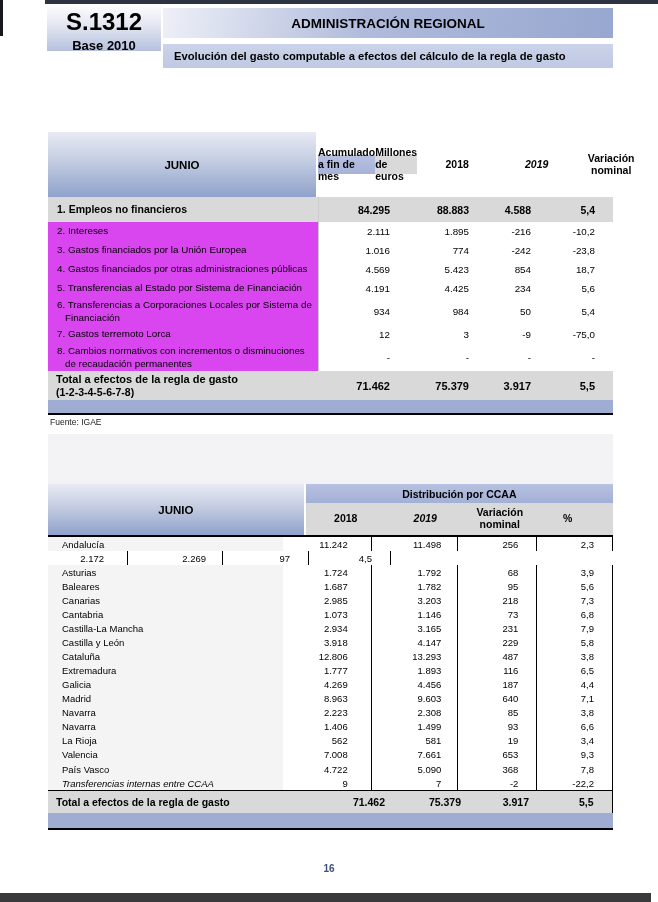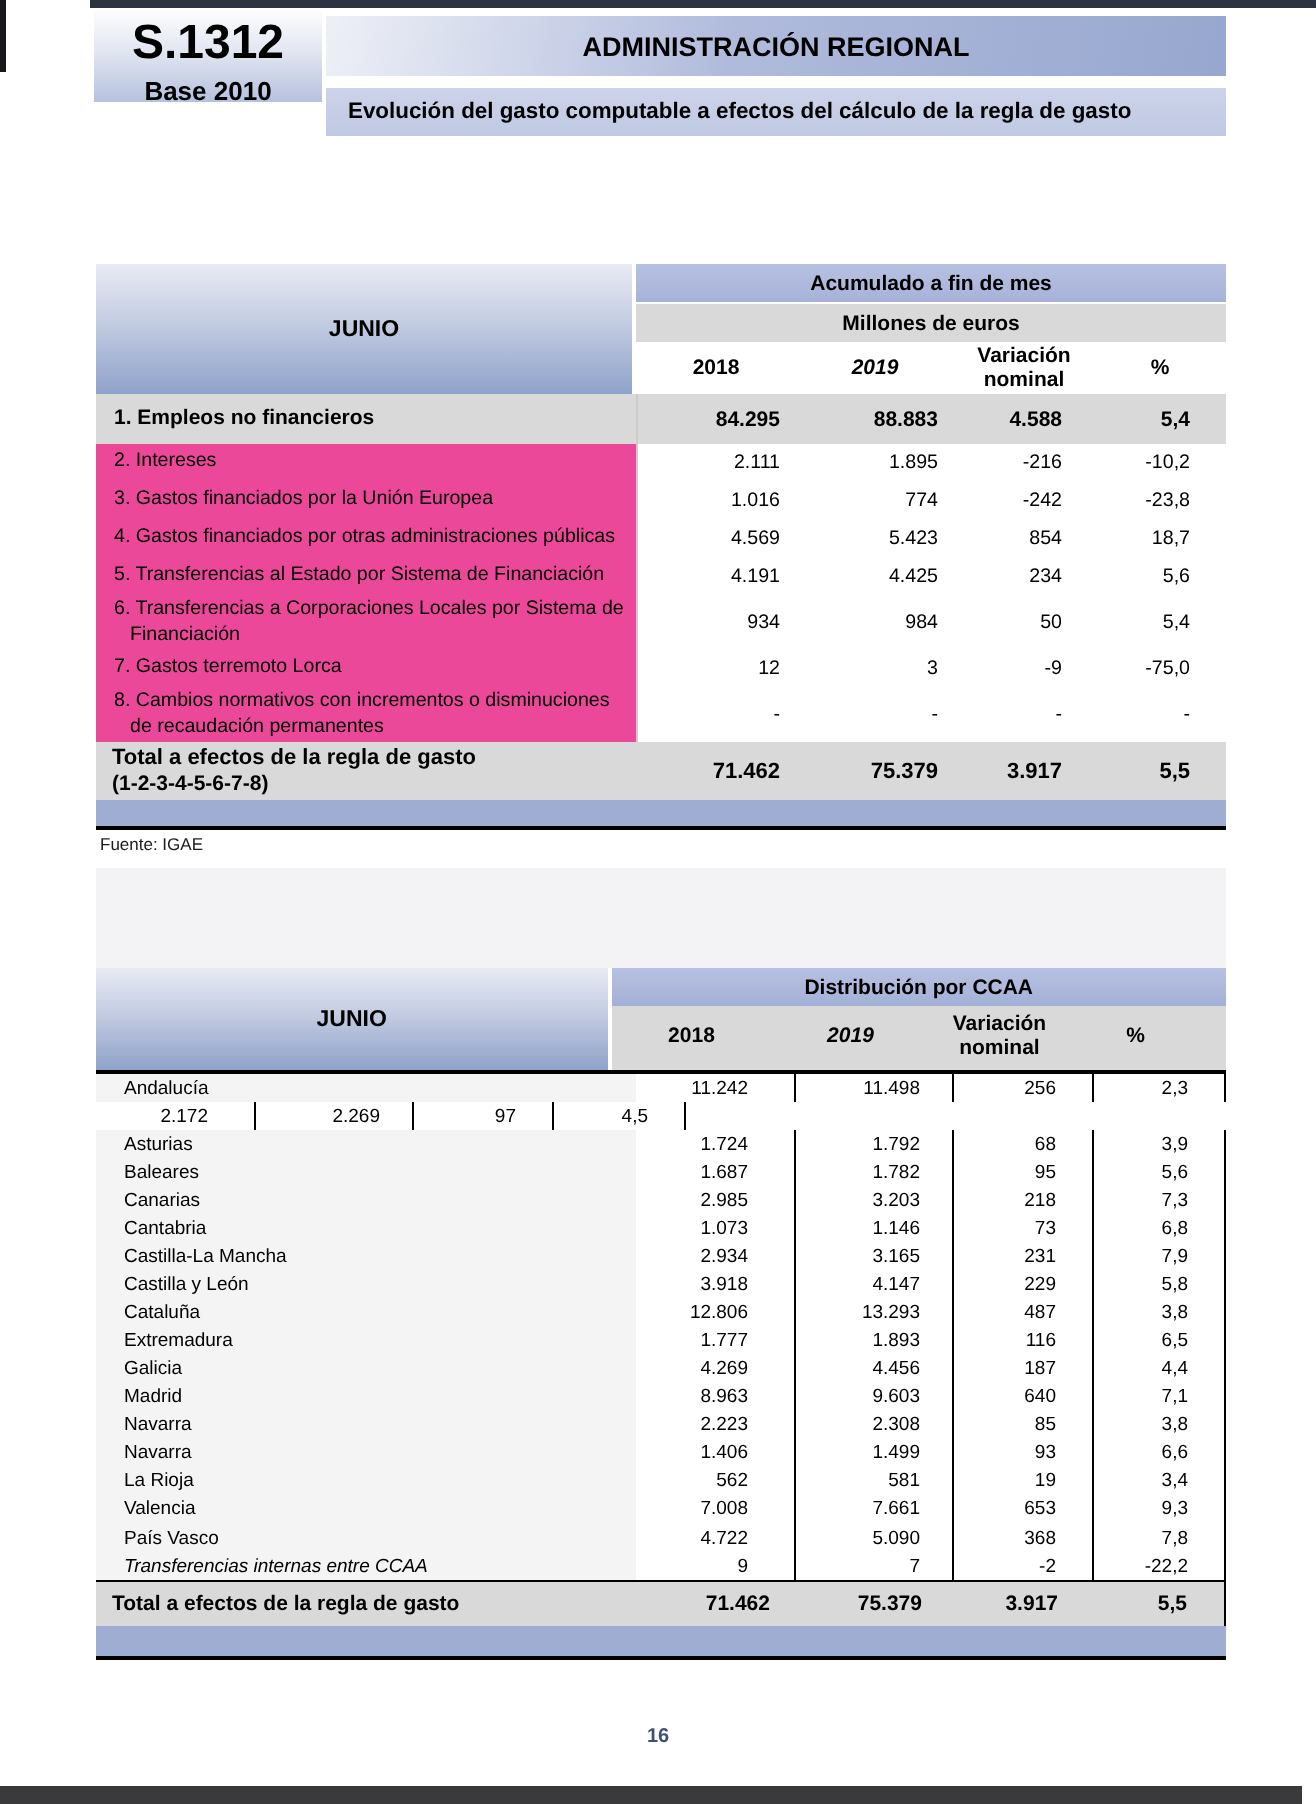--- a/index.html
+++ b/index.html
@@ -29,30 +29,30 @@
          font-weight:bold;font-size:11.5px;
          background:linear-gradient(180deg,#e8ebf4 0%,#c3cce1 45%,#8fa2cb 100%);}
   .colcells{display:flex;}
   .colcell{display:flex;align-items:center;justify-content:center;text-align:center;
            font-weight:bold;font-size:10.5px;line-height:1.12;box-sizing:border-box;}
   .w1{width:80px;}.w2{width:79px;font-style:italic;}.w3{width:70px;}.w4{width:66px;}
 
   
   .table1{left:48px;top:132px;width:565px;}
   .t1-head{display:flex;height:65px;}
-  .t1-right{width:295px;display:flex;flex-direction:column;}
+  .t1-right{width:295px;display:flex;flex-direction:row;align-items:center;}
   .banner-blue{height:20px;display:flex;align-items:center;justify-content:center;font-weight:bold;font-size:10.5px;
         background:linear-gradient(180deg,#b7c1e1 0%,#a6b2d8 100%);border-bottom:1px solid #fff;box-sizing:border-box;}
   .banner-gray{height:20px;display:flex;align-items:center;justify-content:center;font-weight:bold;font-size:10.5px;
         background:#d9d9d9;border-bottom:1px solid #fff;box-sizing:border-box;}
   .t1-cols{height:25px;background:#fff;}
   .t1row{display:flex;height:19px;}
   .t1row.gray{height:25px;}
   .t1row.tall{height:27px;}
-  .t1row .lbl{width:270px;background:#ec4899;display:flex;align-items:center;box-sizing:border-box;}
+  .t1row .lbl{width:270px;background:#d946ef;display:flex;align-items:center;box-sizing:border-box;}
   .t1row .lbl .txt{font-size:9.8px;line-height:1.25;padding-left:9px;white-space:nowrap;}
   .t1row .lbl .txt .l2{display:block;padding-left:8px;}
   .t1row .num{display:flex;align-items:center;justify-content:flex-end;font-size:9.8px;background:#fff;box-sizing:border-box;}
   .t1row .num.c1{width:80px;padding-right:8px;border-left:1px solid #cccccc;}
   .t1row .num.c2{width:79px;padding-right:8px;}
   .t1row .num.c3{width:70px;padding-right:16px;}
   .t1row .num.c4{width:66px;padding-right:18px;}
   .t1row.gray .lbl,.t1row.gray .num{background:#d9d9d9;font-weight:bold;text-align:right;}
   .t1row.gray .lbl .txt,.t1row.gray .num{font-size:10.5px;}
   .t1-total{display:flex;height:29px;background:#d9d9d9;font-weight:bold;}
@@ -66,21 +66,21 @@
   .gray-gap{left:48px;top:434px;width:565px;height:50px;background:#f3f3f5;}
 
   
   .table2{left:48px;top:484px;width:565px;}
   .t2-head{display:flex;height:51px;border-bottom:2px solid #000;}
   .t2-right{width:322px;display:flex;flex-direction:column;}
   .t2-banner{height:19px;display:flex;align-items:center;justify-content:center;font-weight:bold;font-size:10.5px;
         background:linear-gradient(180deg,#b7c1e1 0%,#a3b0d6 100%);}
   .t2-cols{height:32px;background:#d9d9d9;}
   .t2-rows{height:253px;display:flex;flex-direction:column;}
-  .t2row{flex:1;display:flex;}
+  .t2row{flex:1;display:flex;gap:16px;}
   .t2row .lbl2{width:270px;background:#f4f4f4;display:flex;align-items:center;padding-left:14px;
         font-size:9.5px;box-sizing:border-box;white-space:nowrap;}
   .t2row.italic .lbl2{font-style:italic;}
   .t2row .n{display:flex;align-items:center;justify-content:flex-end;font-size:9.5px;background:#fff;
         border-right:1.5px solid #000;box-sizing:border-box;}
   .t2row .n1{width:80px;padding-right:23px;}
   .t2row .n2{width:79px;padding-right:16px;}
   .t2row .n3{width:70px;padding-right:18px;}
   .t2row .n4{width:66px;padding-right:18px;}
   .t2-total{display:flex;height:22px;background:#d9d9d9;font-weight:bold;border-top:1.5px solid #000;

